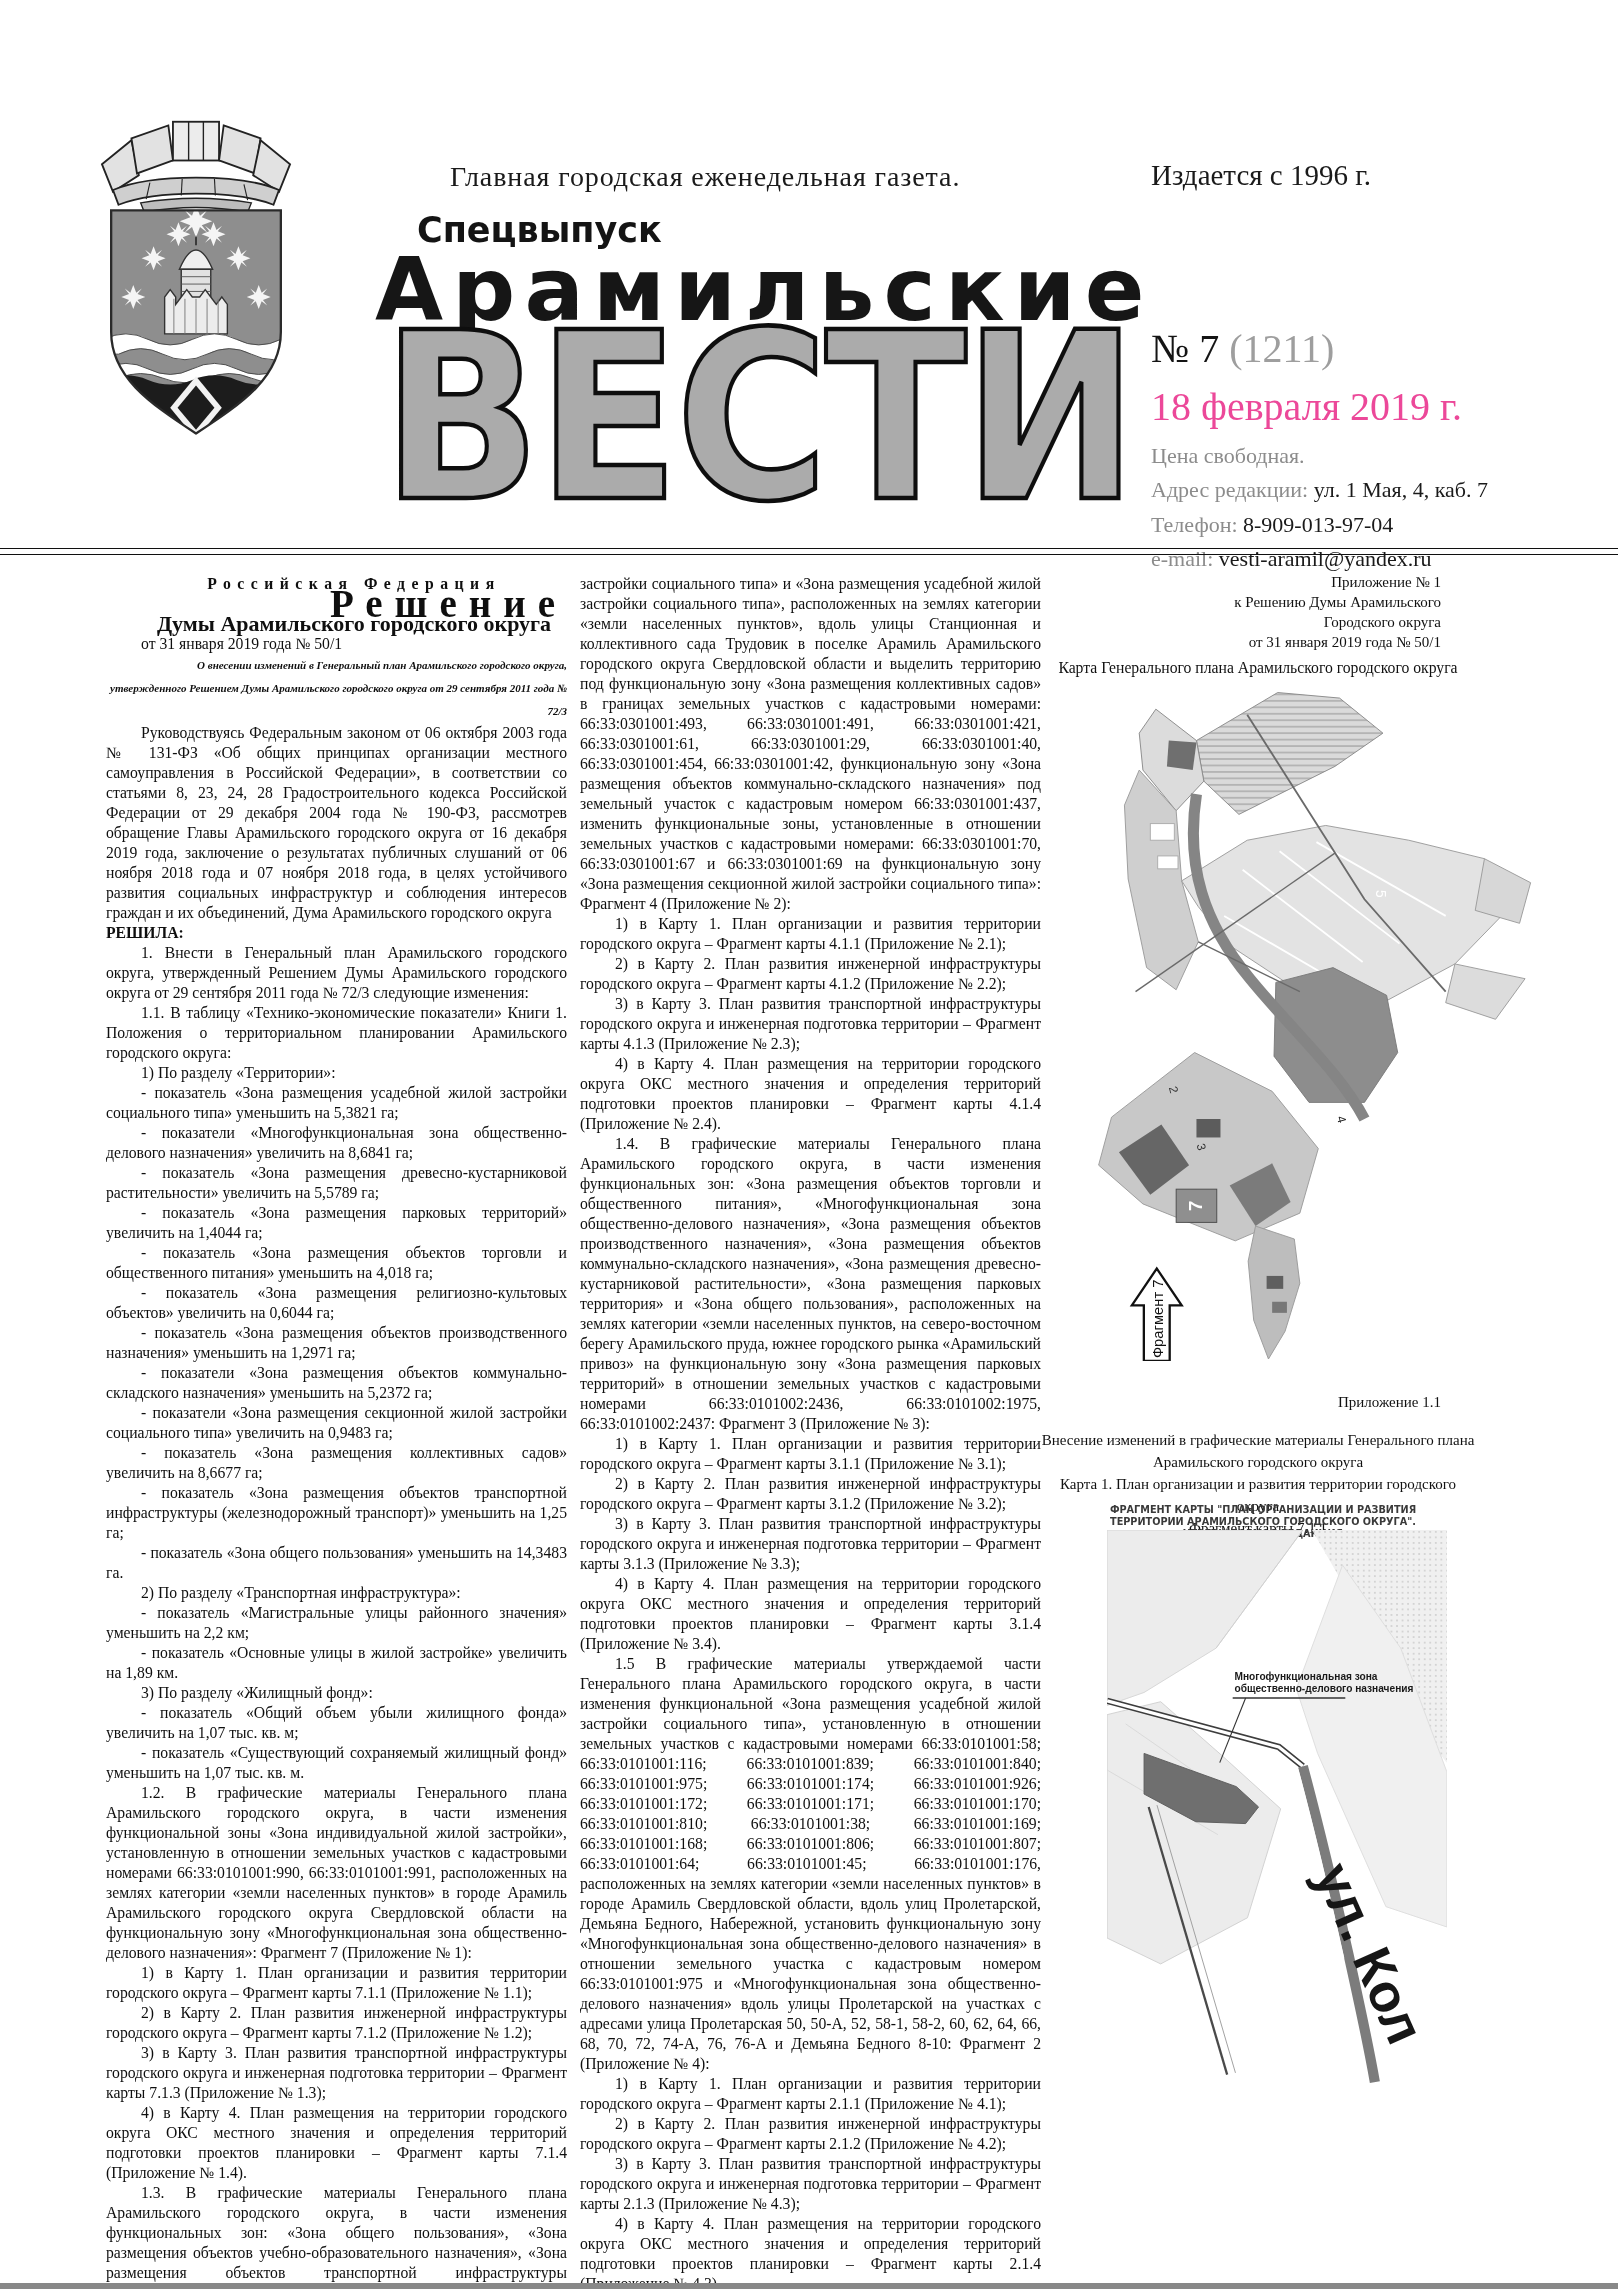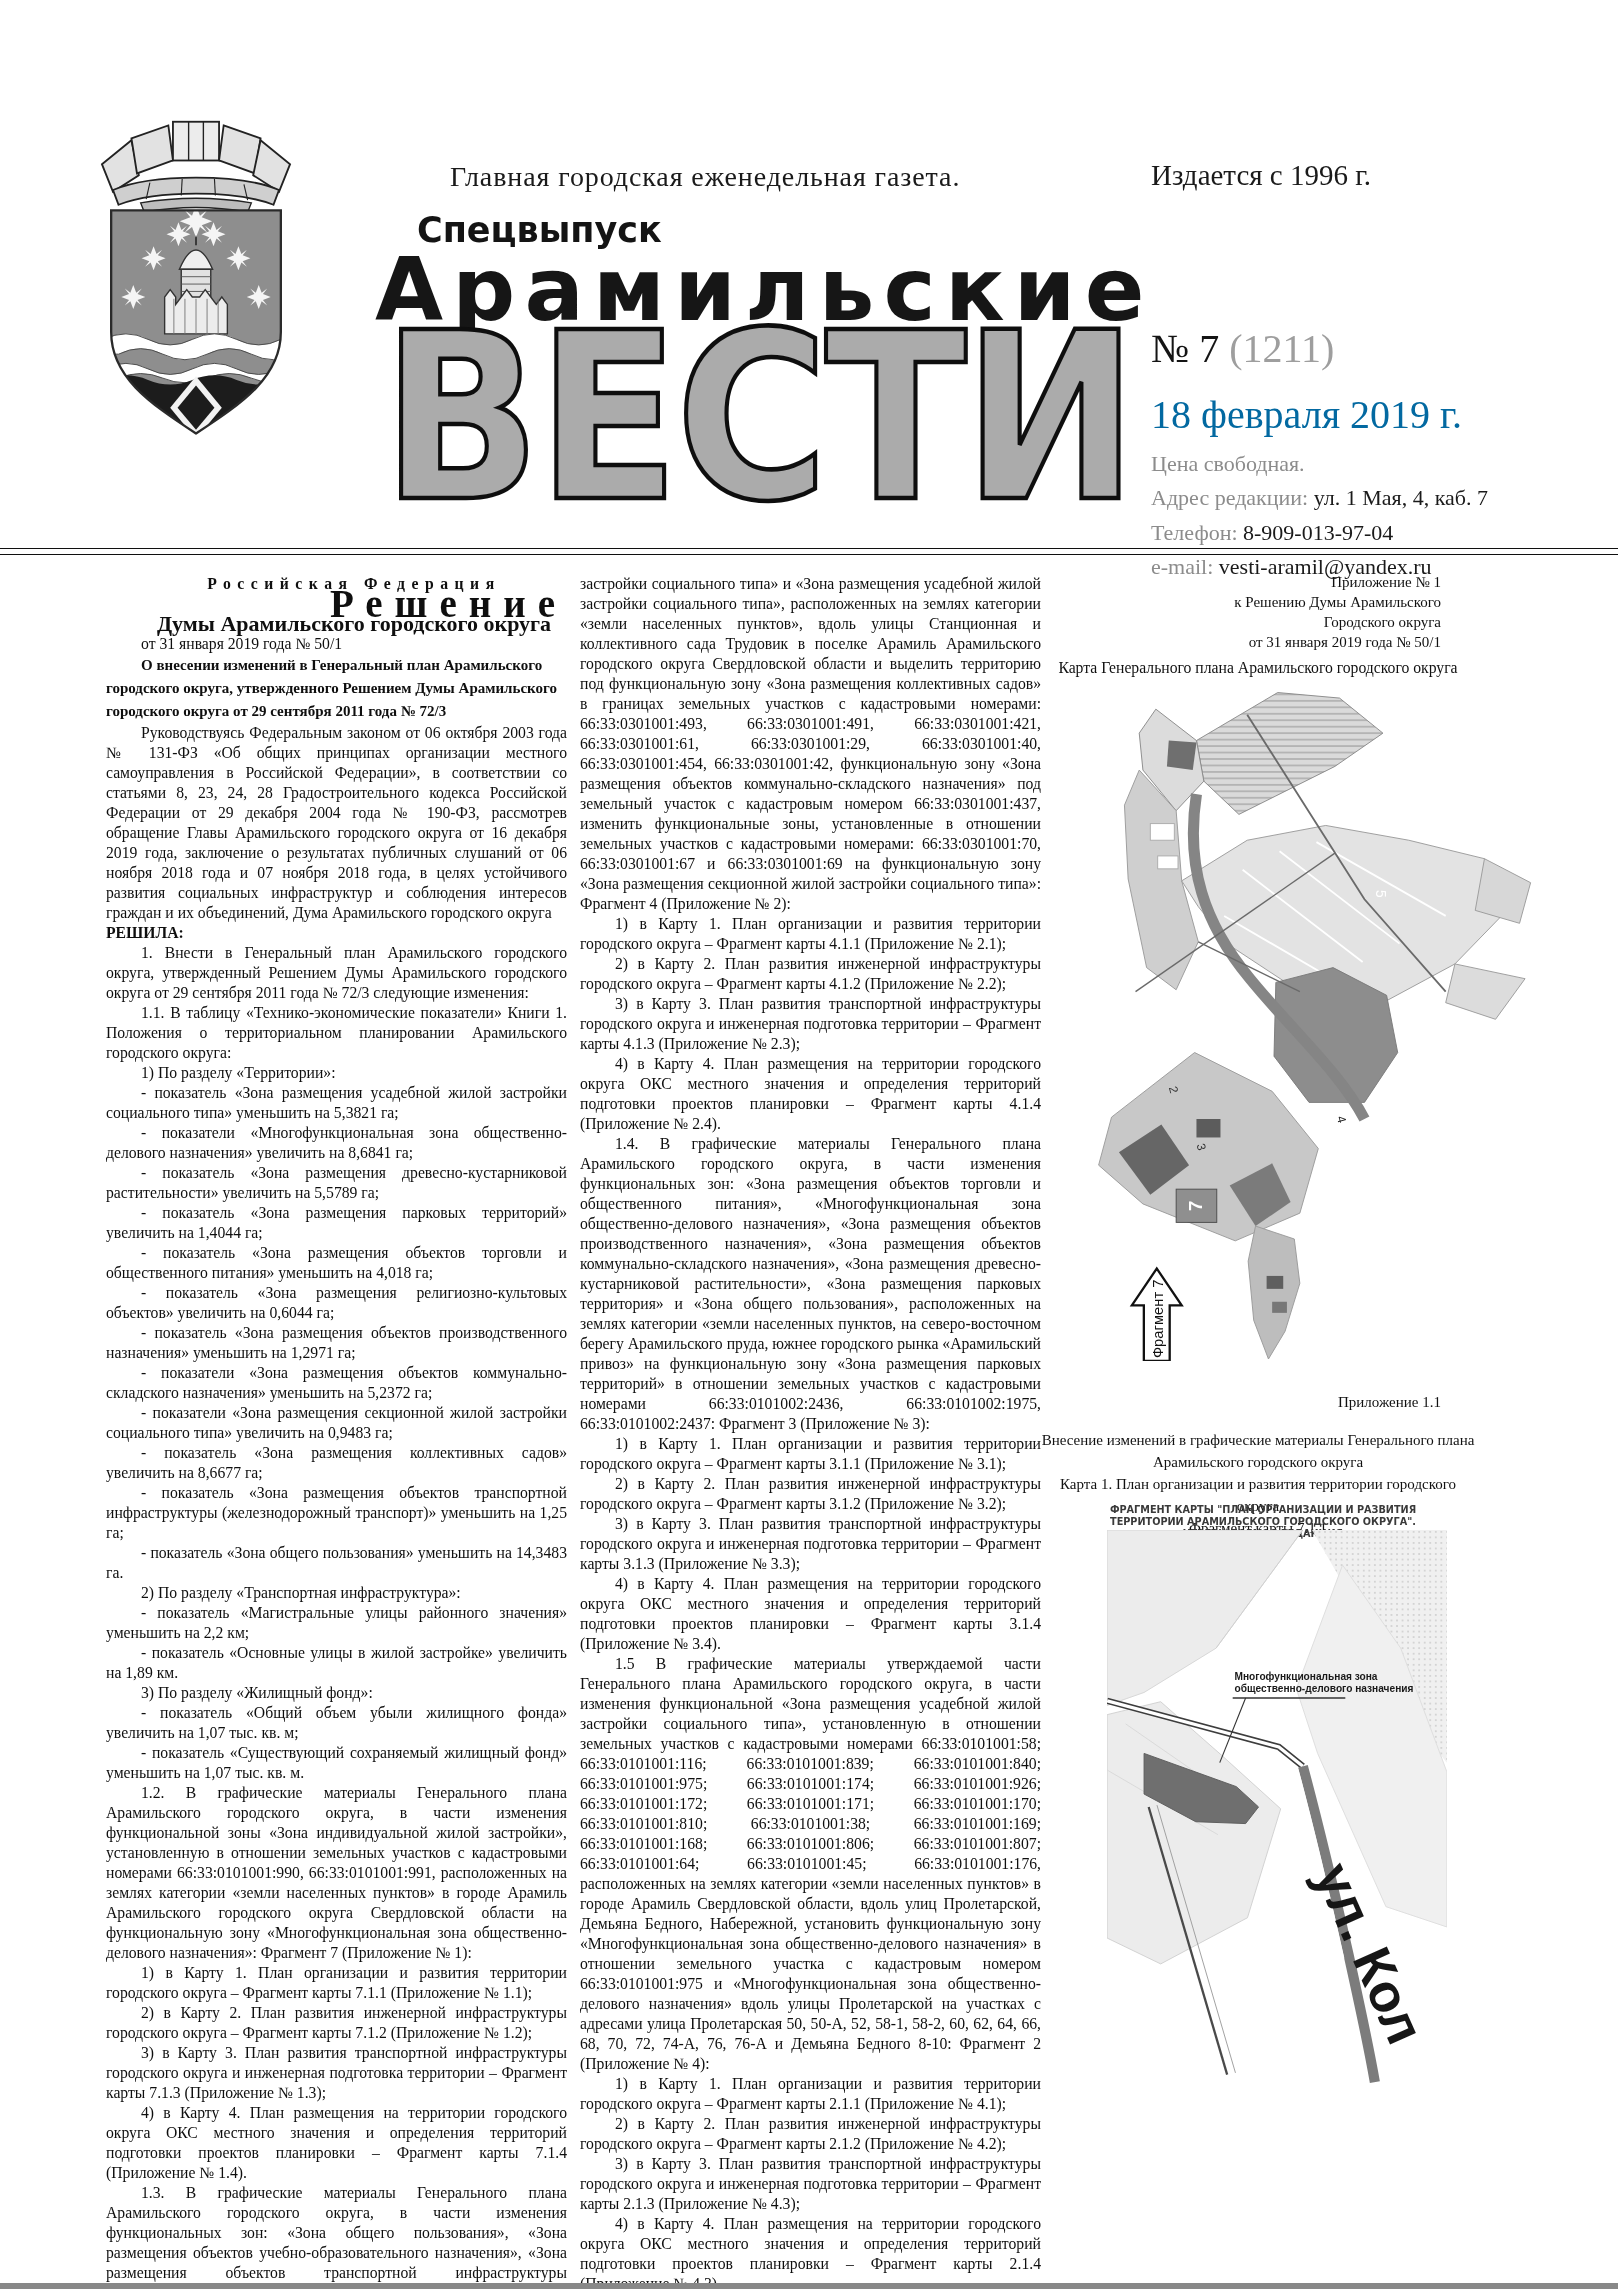--- a/index.html
+++ b/index.html
@@ -18,38 +18,38 @@
   }
   .paper-title2 {
     position:absolute; left:382px; top:319px; font-family:"DejaVu Sans",sans-serif;
     font-weight:bold; font-size:231px; line-height:0.86; letter-spacing:-3.7px;
     color:#ababab; -webkit-text-stroke:4.6px #0e0e0e;
     transform:scaleX(0.9); transform-origin:left top; white-space:nowrap;
   }
   .issue-block { position:absolute; left:1151px; top:325px; width:397px; }
   .issue-no   { font-size:40px; color:#141414; }
   .issue-no .paren { color:#9e9e9e;font-family:Liberation Serif, serif; }
-  .issue-date { font-size:40px; margin-top:19px; color:#0369a1; }
+  .issue-date { font-size:40px; margin-top:11px; color:#ec4899; }
   .issue-meta { font-size:22px; margin-top:13px; color:#8c8c8c; }
   .issue-meta + .issue-meta { margin-top:8.3px; }
   .issue-meta .val { color:#1a1a1a; }
   .header-rule { position:absolute; left:0; right:0; top:548px; height:4.6px;
     border-top:1.8px solid #101010; border-bottom:1.8px solid #101010; }
   
   .doc-col { position:absolute; top:574px; font-size:15.7px; line-height:20px;
     text-align:justify; color:#0f0f0f; }
   .col-left   { left:106px; width:461px; }
   .col-middle { left:580px; width:461px; }
   .doc-col p { margin:0; text-indent:35px; }
   .col-middle .paras p:first-child { text-indent:0; }
   .h-country { text-align:center; font-weight:bold; letter-spacing:6.5px; font-size:15.7px; text-indent:0; }
   .h-doctype { text-align:right; font-weight:bold; letter-spacing:12px; font-size:39px; margin-top:7.4px; text-indent:0; }
   .h-body    { text-align:center; font-weight:bold; font-size:22px; margin-top:4.6px; text-indent:0; }
   .h-date    { text-align:left; margin-top:39px; text-indent:0; }
-  .h-subject { text-align:left; font-weight:bold; font-size:15px;
+  .h-subject { text-align:right; font-weight:bold; font-style:italic; font-size:11px;
                line-height:23px; margin-top:24px; text-indent:0; }
   .preamble  { margin-top:16.6px; }
   .resolved  { font-weight:bold; margin:14px 0 14px 0; text-indent:0 !important; text-align:left; }
   
   .r-appendix  { position:absolute; left:1061px; top:572px; width:380px; text-align:right;
                  font-size:15px; line-height:20px; }
   .r-appendix p, .r-center p { margin:0; }
   .r-maptitle  { position:absolute; left:1041px; top:659px; width:434px; text-align:center; font-size:15.7px; }
   .r-appendix11{ position:absolute; left:1061px; top:1394px; width:380px; text-align:right; font-size:15px; }
   .r-heading11 { position:absolute; left:1041px; top:1429px; width:434px; text-align:center;

